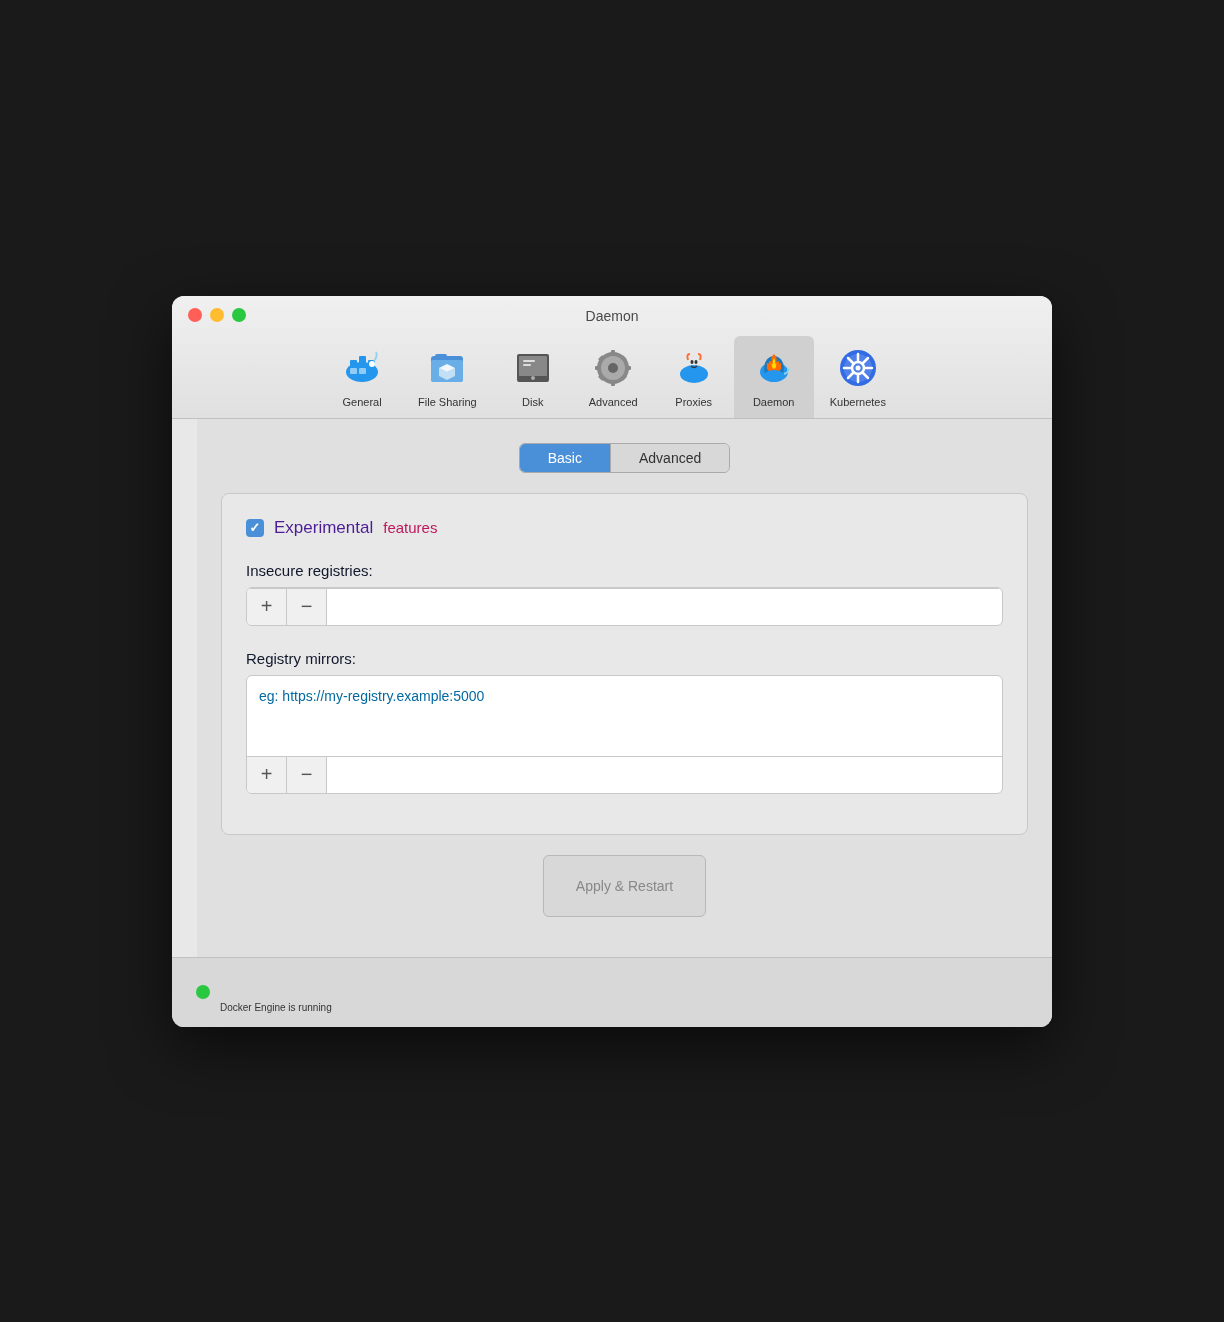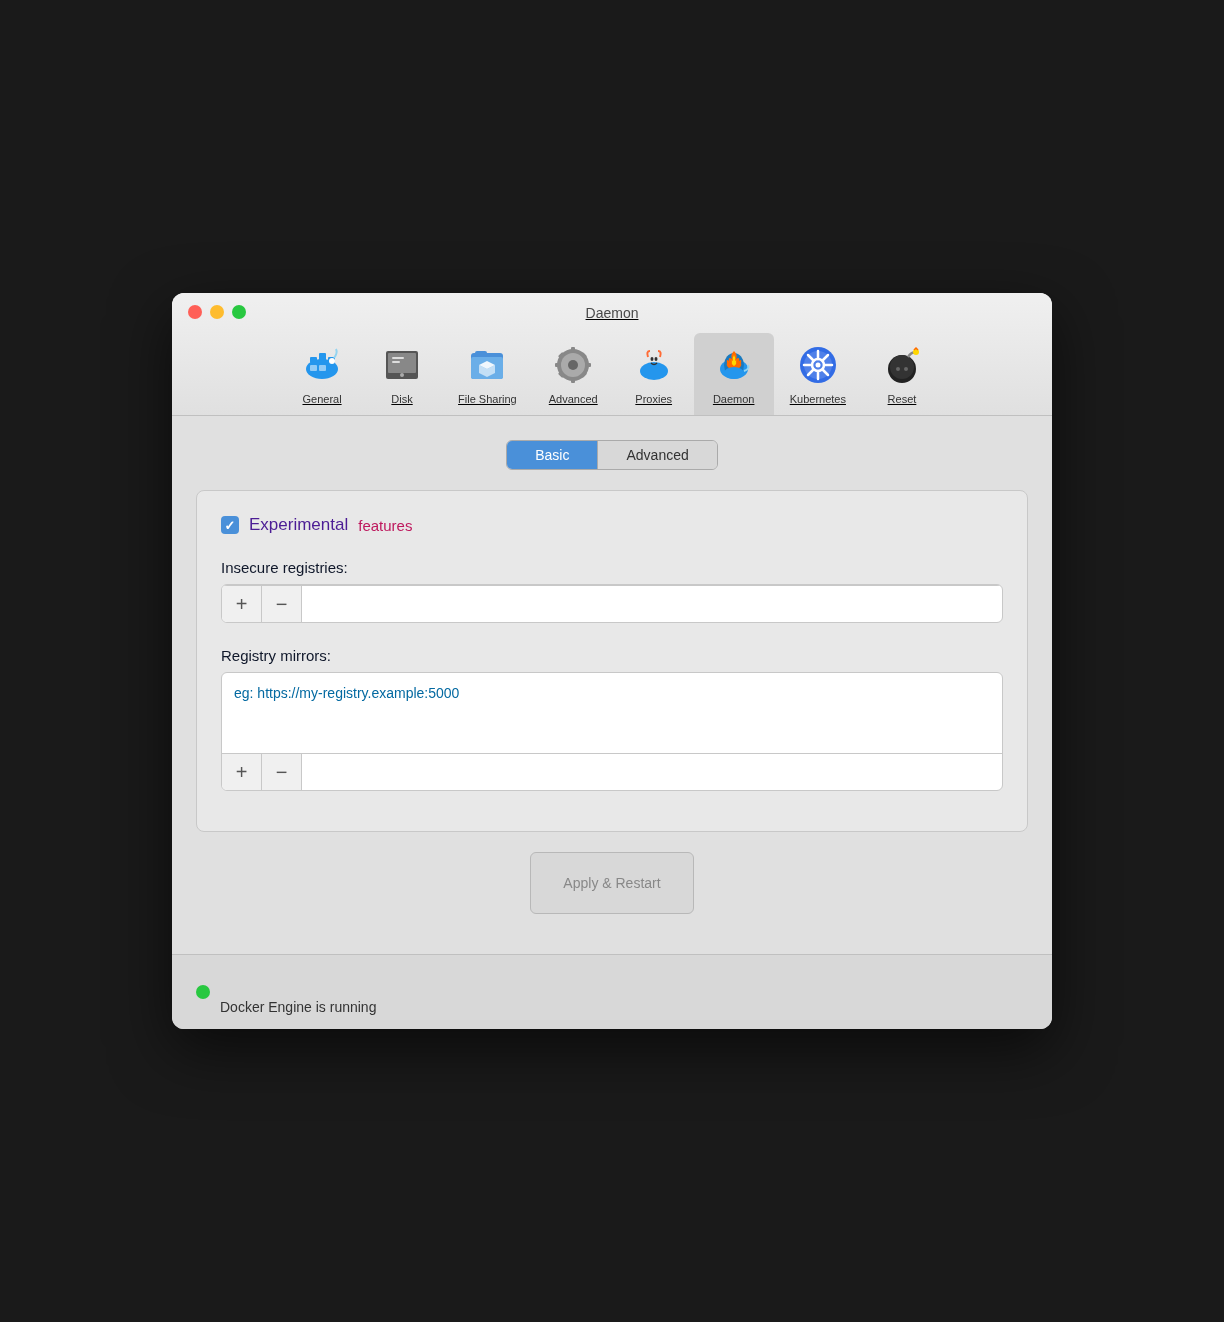--- a/index.html
+++ b/index.html
@@ -15,21 +15,20 @@
       width: 880px;
       background: #e8e8e8;
       border-radius: 12px;
       box-shadow: 0 20px 60px rgba(0,0,0,0.6);
       overflow: hidden;
     }
     .titlebar {
       background: linear-gradient(to bottom, #f0f0f0, #e0e0e0);
       padding: 12px 16px 0 16px;
       border-bottom: 1px solid #c0c0c0;
-      text-decoration: underline;
     }
     .window-controls {
       display: flex;
       gap: 8px;
       margin-bottom: 12px;
     }
     .window-btn {
       width: 14px;
       height: 14px;
       border-radius: 50%;
@@ -79,20 +78,21 @@
       font-size: 36px;
     }
     .toolbar-label {
       font-size: 11px;
       color: #333;
       white-space: nowrap;
     }
     .content {
       background: #e0e0e0;
       padding: 24px;
+      margin-left: 25px;
     }
     .tab-bar {
       display: flex;
       justify-content: center;
       margin-bottom: 20px;
     }
     .tab-group {
       display: flex;
       border-radius: 6px;
       overflow: hidden;
@@ -235,21 +235,21 @@
       border-top: 1px solid #c0c0c0;
     }
     .status-dot {
       width: 14px;
       height: 14px;
       border-radius: 50%;
       background: #28c840;
       flex-shrink: 0;
     }
     .status-text {
-      font-size: 14px;
+      font-size: 10px;
       color: #333;
       margin-top: 30px;
     }
   </style>
 </head>
 <body>
 
 <div class="window">
 
   <div class="titlebar">
@@ -275,41 +275,41 @@
             <ellipse cx="32" cy="18" rx="3" ry="3" fill="white"></ellipse>
             <path d="M34 15 Q38 10 36 6" stroke="#94d4f0" stroke-width="2" fill="none"></path>
           </svg>
         </div>
         <span class="toolbar-label">General</span>
       </button>
 
       <button class="toolbar-item">
         <div class="toolbar-icon">
           <svg width="44" height="44" viewBox="0 0 44 44" fill="none">
+            <rect x="6" y="10" width="32" height="26" rx="3" fill="#4a90d9"></rect>
+            <rect x="6" y="14" width="32" height="22" rx="2" fill="#6aaee8"></rect>
+            <rect x="10" y="8" width="12" height="6" rx="2" fill="#4a90d9"></rect>
+            <path d="M14 22 L22 18 L30 22 L22 26 Z" fill="white" opacity="0.9"></path>
+            <path d="M14 22 L14 30 L22 34 L30 30 L30 22 L22 26 Z" fill="white" opacity="0.6"></path>
+          </svg>
+        </div>
+        <span class="toolbar-label">File Sharing</span>
+      </button>
+
+      <button class="toolbar-item">
+        <div class="toolbar-icon">
+          <svg width="44" height="44" viewBox="0 0 44 44" fill="none">
             <rect x="6" y="8" width="32" height="28" rx="2" fill="#555"></rect>
             <rect x="8" y="10" width="28" height="20" rx="1" fill="#888"></rect>
             <circle cx="22" cy="32" r="2" fill="#aaa"></circle>
             <rect x="12" y="14" width="12" height="2" rx="1" fill="#ddd"></rect>
             <rect x="12" y="18" width="8" height="2" rx="1" fill="#ddd"></rect>
           </svg>
         </div>
         <span class="toolbar-label">Disk</span>
-      </button>
-
-      <button class="toolbar-item">
-        <div class="toolbar-icon">
-          <svg width="44" height="44" viewBox="0 0 44 44" fill="none">
-            <rect x="6" y="10" width="32" height="26" rx="3" fill="#4a90d9"></rect>
-            <rect x="6" y="14" width="32" height="22" rx="2" fill="#6aaee8"></rect>
-            <rect x="10" y="8" width="12" height="6" rx="2" fill="#4a90d9"></rect>
-            <path d="M14 22 L22 18 L30 22 L22 26 Z" fill="white" opacity="0.9"></path>
-            <path d="M14 22 L14 30 L22 34 L30 30 L30 22 L22 26 Z" fill="white" opacity="0.6"></path>
-          </svg>
-        </div>
-        <span class="toolbar-label">File Sharing</span>
       </button>
 
       <button class="toolbar-item">
         <div class="toolbar-icon">
           <svg width="44" height="44" viewBox="0 0 44 44" fill="none">
             <circle cx="22" cy="22" r="16" fill="#888"></circle>
             <circle cx="22" cy="22" r="12" fill="#aaa"></circle>
             <circle cx="22" cy="22" r="5" fill="#666"></circle>
 
             <rect x="20" y="4" width="4" height="6" rx="1" fill="#888"></rect>
@@ -374,37 +374,20 @@
             <line x1="28" y1="22" x2="36" y2="22" stroke="white" stroke-width="2.5" stroke-linecap="round"></line>
             <line x1="12" y1="12" x2="17.5" y2="17.5" stroke="white" stroke-width="2.5" stroke-linecap="round"></line>
             <line x1="26.5" y1="26.5" x2="32" y2="32" stroke="white" stroke-width="2.5" stroke-linecap="round"></line>
             <line x1="32" y1="12" x2="26.5" y2="17.5" stroke="white" stroke-width="2.5" stroke-linecap="round"></line>
             <line x1="17.5" y1="26.5" x2="12" y2="32" stroke="white" stroke-width="2.5" stroke-linecap="round"></line>
           </svg>
         </div>
         <span class="toolbar-label">Kubernetes</span>
       </button>
 
-      <button class="toolbar-item">
-        <div class="toolbar-icon">
-          <svg width="44" height="44" viewBox="0 0 44 44" fill="none">
-            <circle cx="22" cy="26" r="14" fill="#222"></circle>
-            <circle cx="22" cy="24" r="12" fill="#333"></circle>
-
-            <path d="M28 14 Q32 8 36 10" stroke="#888" stroke-width="2.5" fill="none"></path>
-
-            <circle cx="36" cy="9" r="3" fill="#ffd700"></circle>
-            <path d="M34 7 L36 5 L38 7" stroke="#ff6b00" stroke-width="1.5" fill="none"></path>
-
-            <circle cx="18" cy="26" r="2" fill="#666"></circle>
-            <circle cx="26" cy="26" r="2" fill="#666"></circle>
-          </svg>
-        </div>
-        <span class="toolbar-label">Reset</span>
-      </button>
     </div>
   </div>
 
   <div class="content">
 
     <div class="tab-bar">
       <div class="tab-group">
         <button class="tab-btn active">Basic</button>
         <button class="tab-btn">Advanced</button>
       </div>

